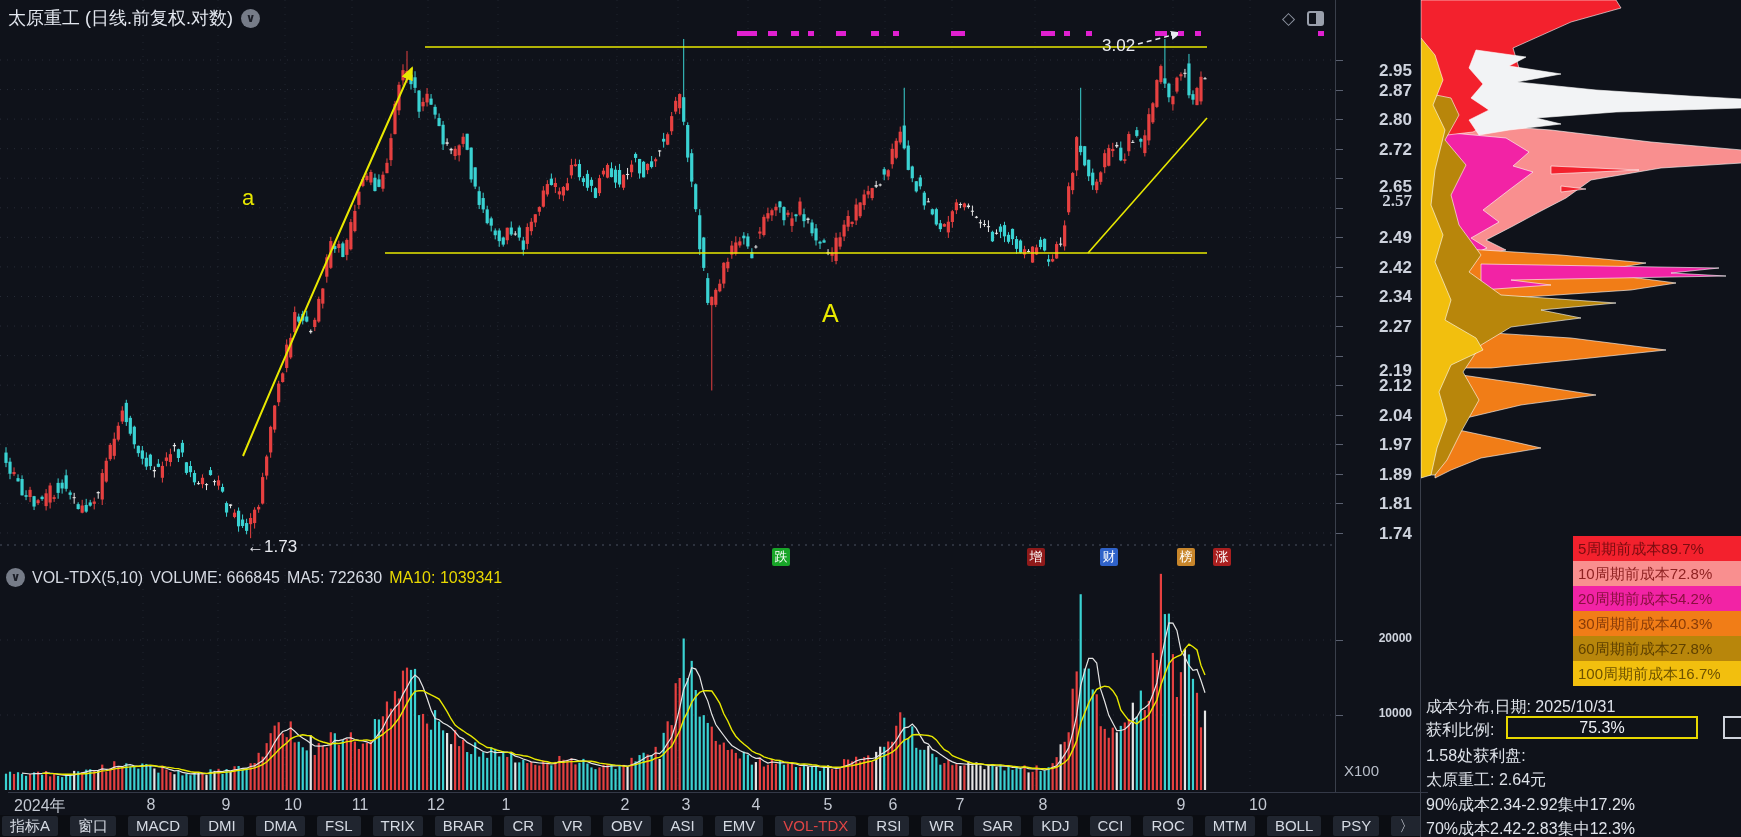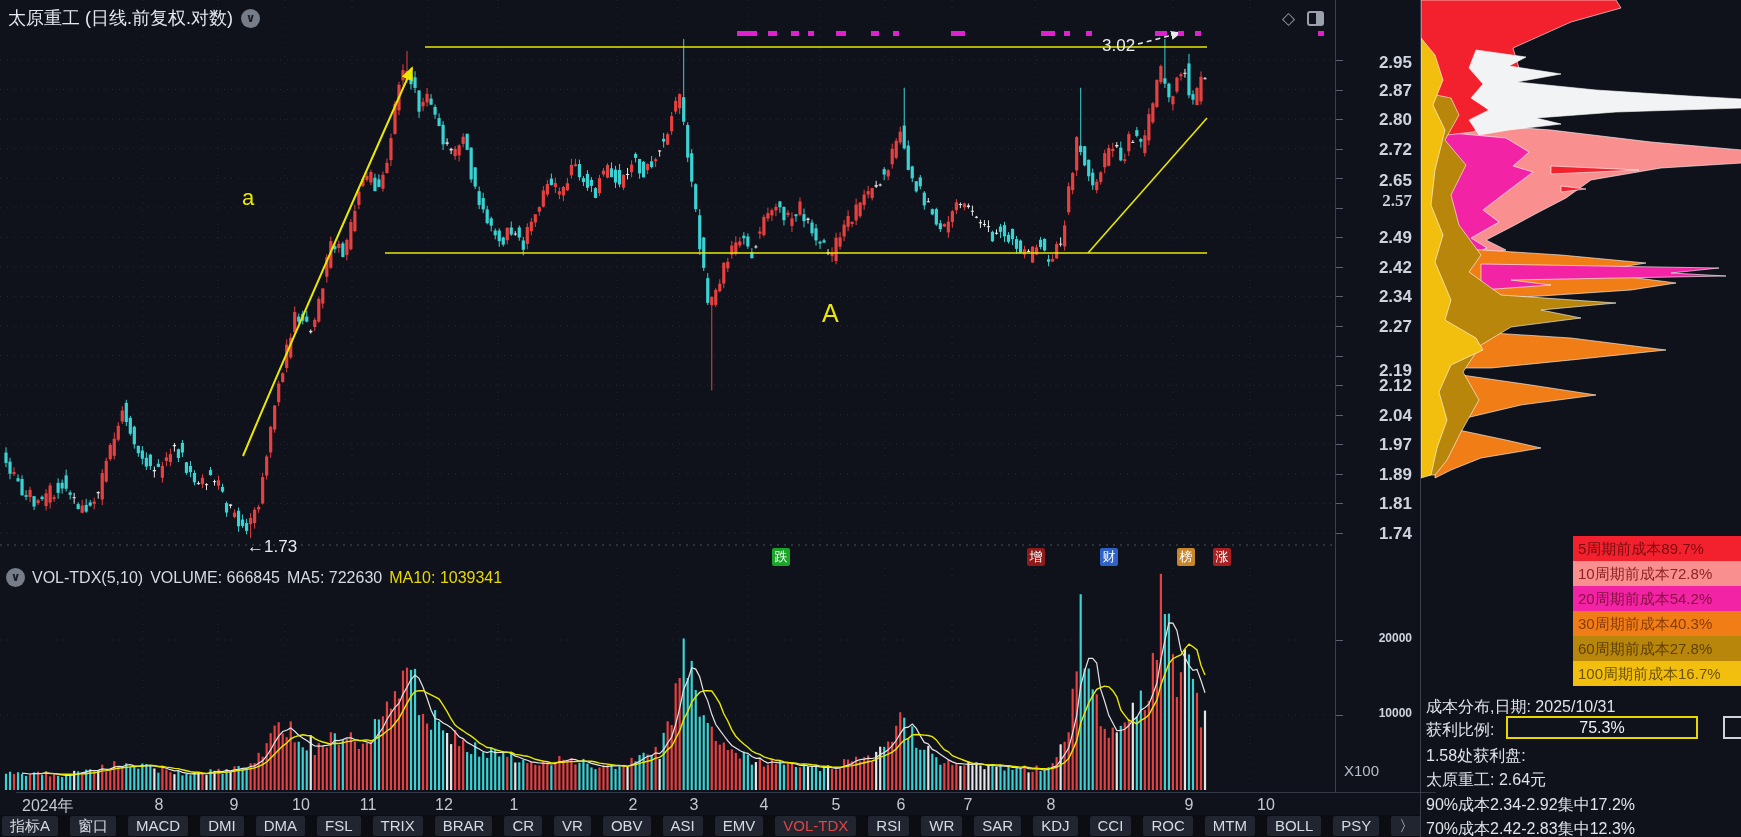--- a/index.html
+++ b/index.html
@@ -27,21 +27,21 @@
   .axis-label { position:absolute; right:8px; color:#ced3dd; font-size:17px; font-weight:600; }
   .axis-tick { position:absolute; left:0; width:7px; height:1px; background:#5a6070; }
   #x100 { position:absolute; left:8px; top:762px; color:#b9bfca; font-size:15px; }
 
   
   #vol-header { position:absolute; left:6px; top:568px; display:flex; align-items:center; gap:7px; z-index:4; font-size:16px; }
   #vol-header .w { color:#d6dae3; } #vol-header .y { color:#e8d800; }
   .vol-axis-label { position:absolute; right:8px; color:#ced3dd; font-size:12px; font-weight:600; }
 
   
-  #timeline { position:absolute; left:16px; top:792px; width:1420px; height:35px; border-top:1px solid #343947; }
+  #timeline { position:absolute; left:8px; top:792px; width:1420px; height:35px; border-top:1px solid #343947; }
   .tl-label { position:absolute; top:3px; color:#c3c8d2; font-size:16px; transform:translateX(-50%); white-space:nowrap; }
   .tl-label.first { transform:none; }
   #period-label { position:absolute; left:1341px; top:795px; color:#e6e9f0; font-size:16px; z-index:6;margin-top:44px; }
 
   
   #toolbar { position:absolute; left:0; top:815px; width:1420px; height:22px; background:#0b0d12;
     display:flex; align-items:center; gap:12px; padding-left:2px; overflow:hidden; }
   .tb-btn { background:#20252f; color:#d5dae3; font-size:15px; height:20px; line-height:20px;
     padding:0 8px; border-radius:2px; white-space:nowrap; }
   .tb-btn.active { color:#e04545; }
@@ -1054,29 +1054,29 @@
 
 <div id="corner-icons">
   <span class="diamond-glyph">◇</span>
   <span class="win-icon">
         <span class="fill"></span>
       </span>
 </div>
 
 <div id="price-axis">
   <span id="x100">X100</span>
-<span class="axis-label" style="top: 53px;">2.95</span>
+<span class="axis-label" style="top: 61px;">2.95</span>
       <span class="axis-tick" style="top: 60px;"></span>
       <span class="axis-label" style="top: 80.56px;">2.87</span>
       <span class="axis-tick" style="top: 89.56px;"></span>
       <span class="axis-label" style="top: 110.12px;">2.80</span>
       <span class="axis-tick" style="top: 119.12px;"></span>
       <span class="axis-label" style="top: 139.68px;">2.72</span>
       <span class="axis-tick" style="top: 148.68px;"></span>
-      <span class="axis-label" style="top: 171px;">2.65</span>
+      <span class="axis-label" style="top: 177px;">2.65</span>
       <span class="axis-tick" style="top: 178.24px;"></span>
       <span class="axis-label" style="top: 191px; font-family: Liberation Serif, serif;">2.57</span>
       <span class="axis-tick" style="top: 207.8px;"></span>
       <span class="axis-label" style="top: 228.36px;">2.49</span>
       <span class="axis-tick" style="top: 237.36px;"></span>
       <span class="axis-label" style="top: 257.92px;">2.42</span>
       <span class="axis-tick" style="top: 266.92px;"></span>
       <span class="axis-label" style="top: 287.48px; margin-left: 41px;">2.34</span>
       <span class="axis-tick" style="top: 296.48px;"></span>
       <span class="axis-label" style="top: 317.04px;">2.27</span>

